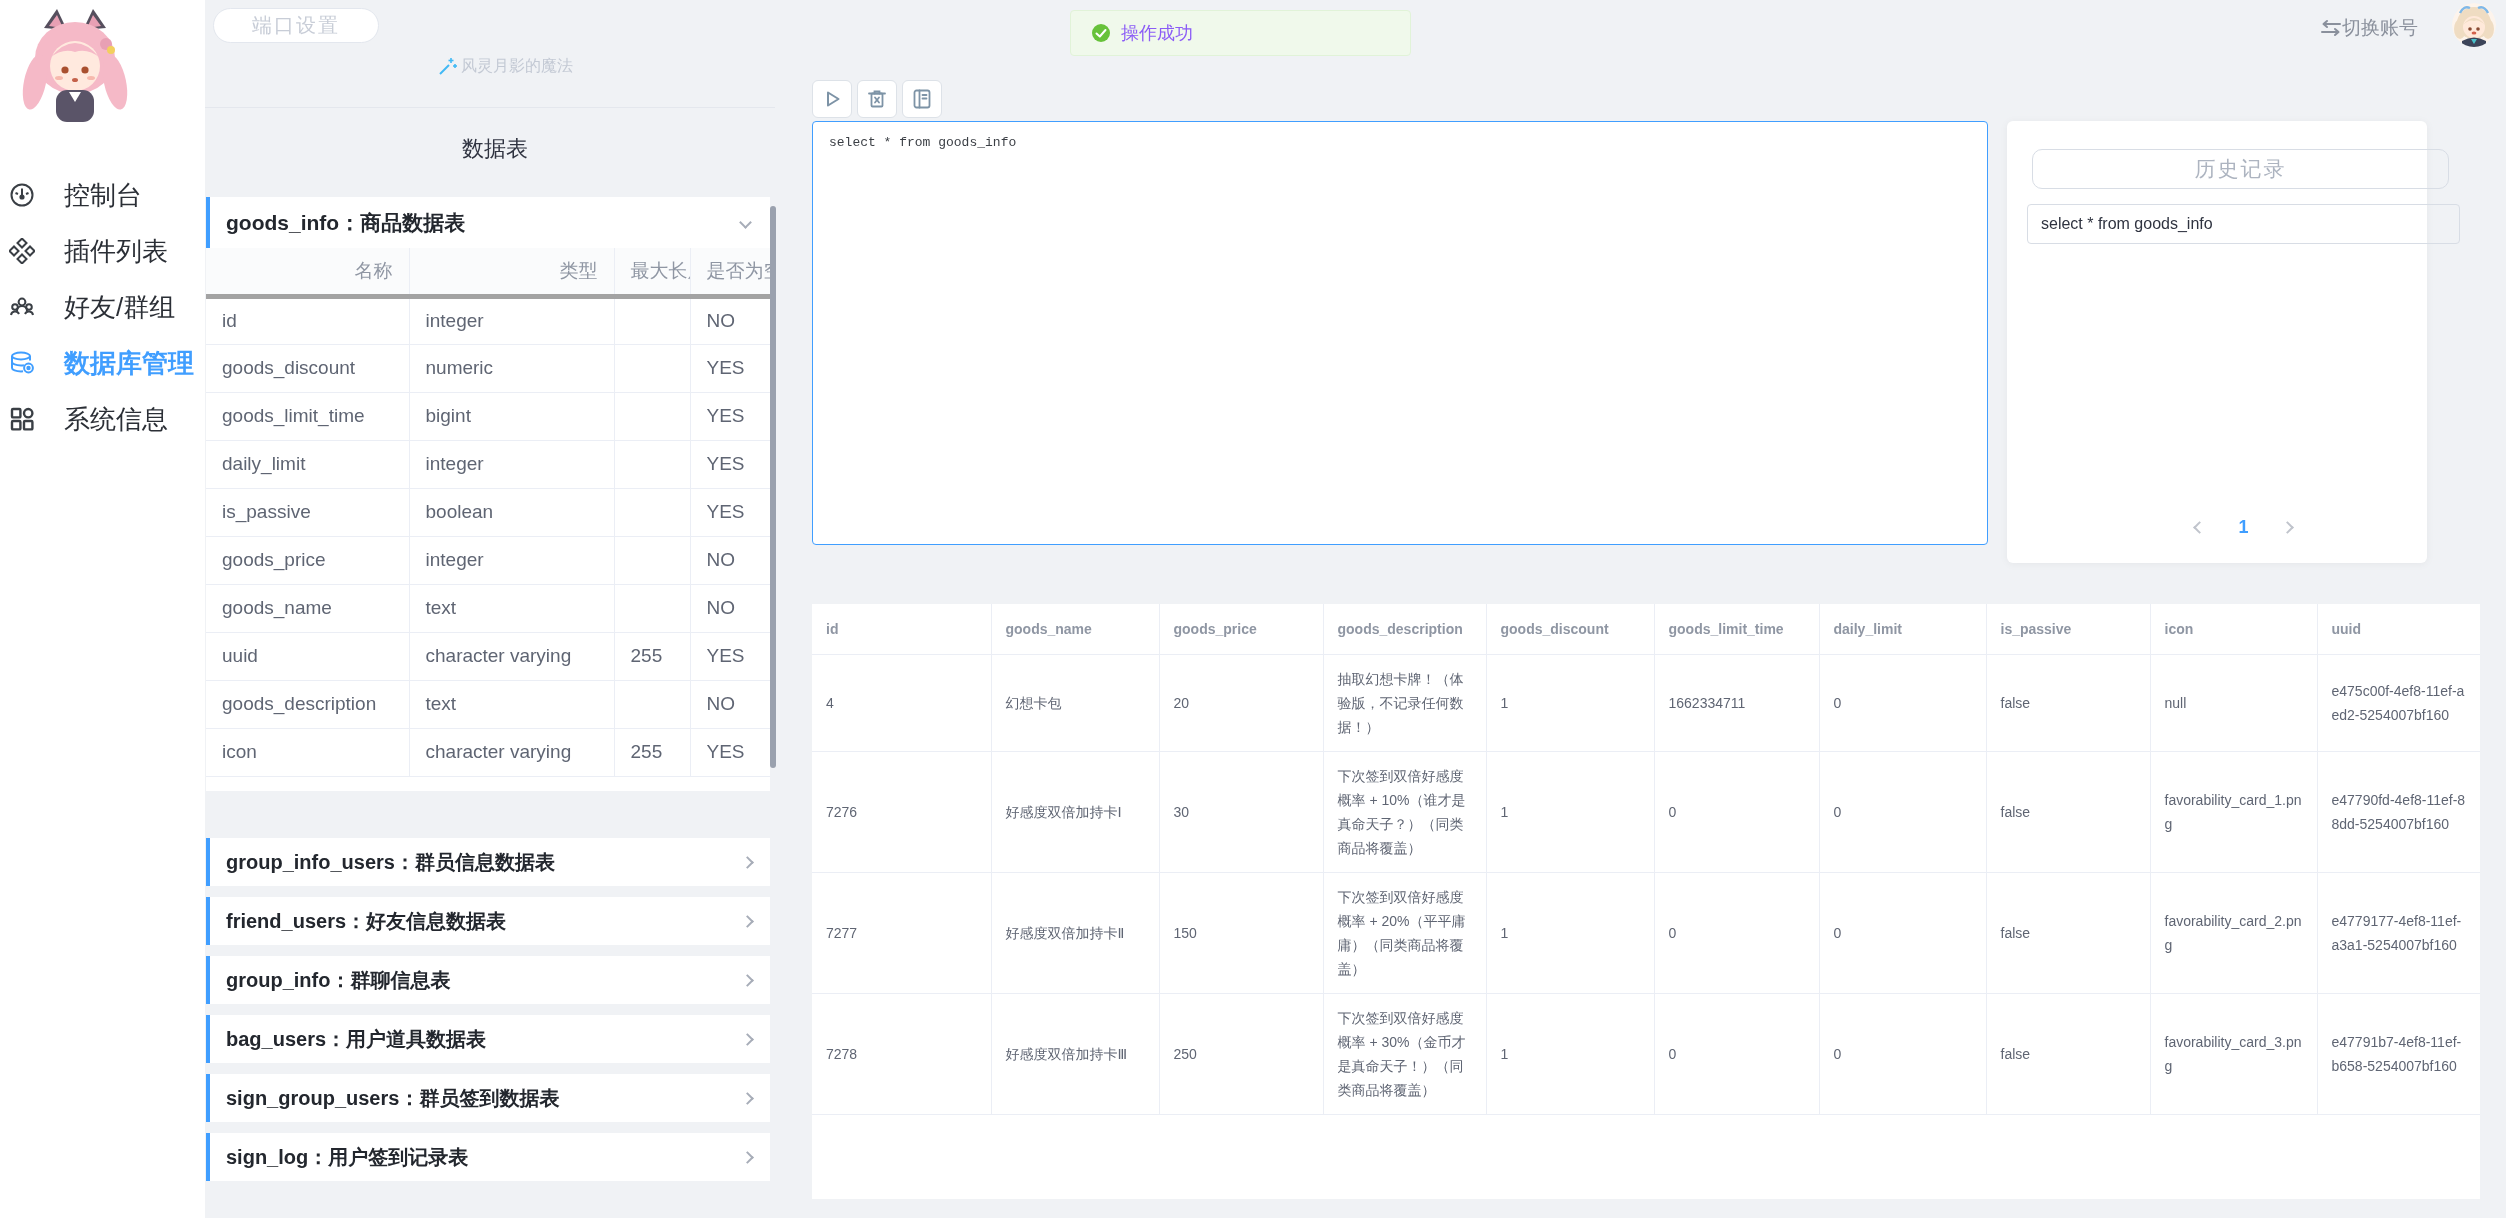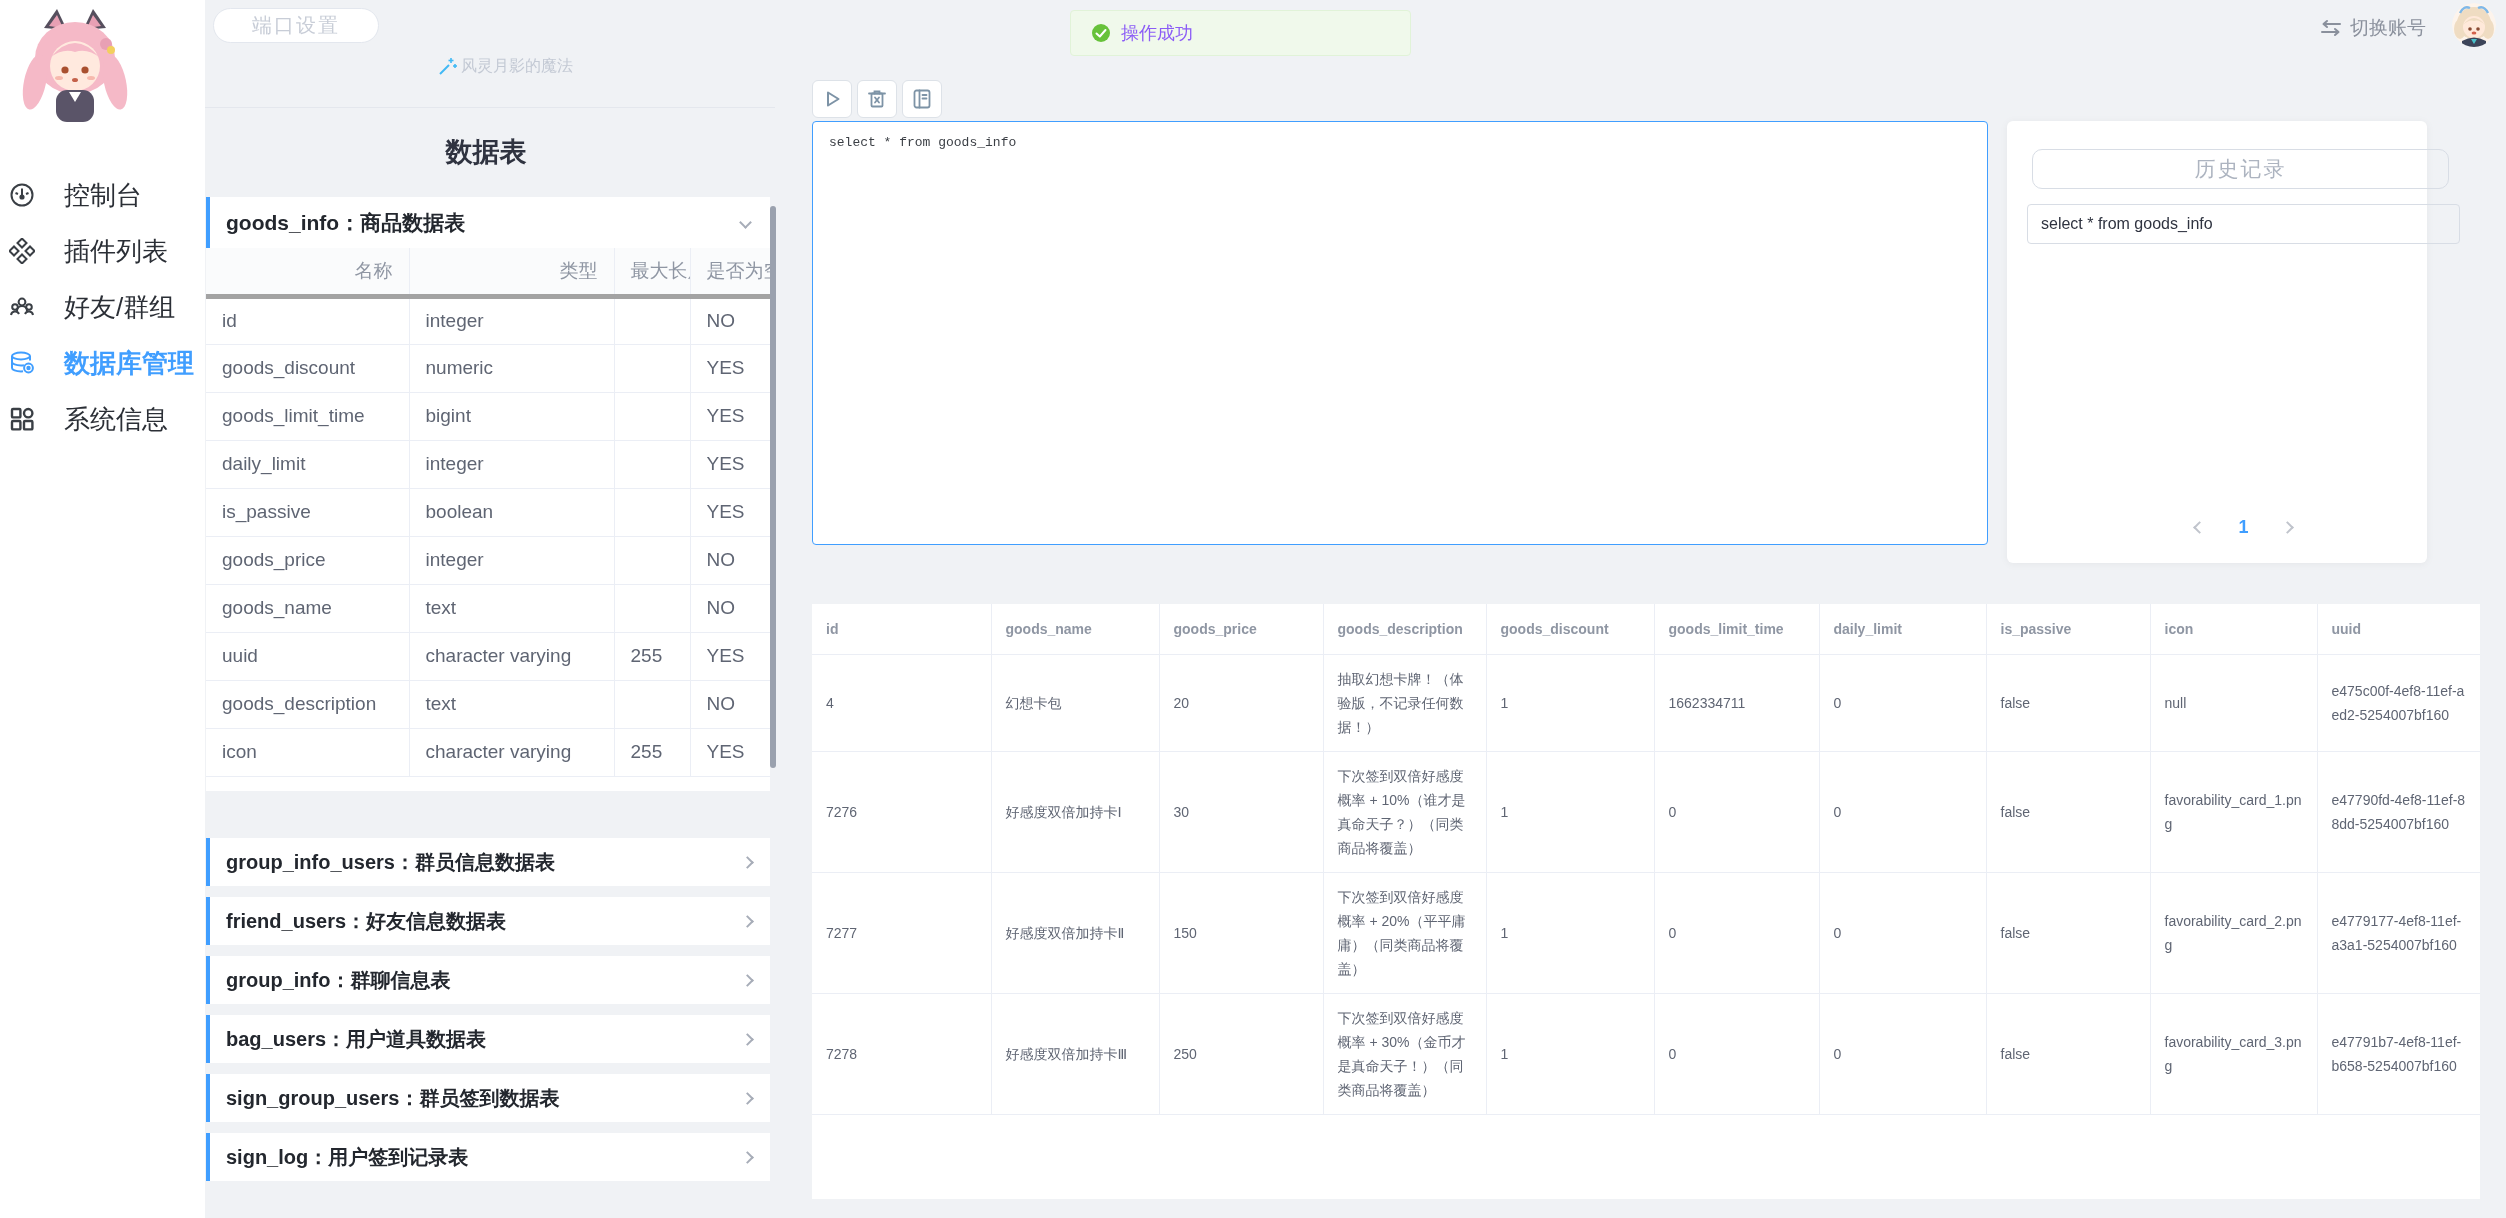--- a/index.html
+++ b/index.html
@@ -12,21 +12,21 @@
   #menu{position:absolute;left:0;top:167px;width:205px}
   .menu-item{height:56px;display:flex;align-items:center;gap:29px;padding-left:9px;font-size:26px;color:#2b2f36;cursor:pointer;white-space:nowrap}
   .menu-item svg{flex:0 0 auto}
   .menu-item.active{color:#409eff;font-weight:bold}
 
   
   #col2-divider{position:absolute;left:205px;top:107px;width:570px;border-top:1px solid #e4e7ed}
   #port-btn{position:absolute;left:213px;top:8px;width:166px;height:35px;background:#fff;border:1px solid #e3e7ee;border-radius:18px;
     display:flex;align-items:center;justify-content:center;font-size:20px;color:#c8cdd7;letter-spacing:2px;cursor:pointer}
   #watermark{position:absolute;left:437px;top:56px;display:flex;align-items:center;gap:3px;font-size:16px;color:#c3c9d4}
-  #tables-title{position:absolute;left:201px;top:134px;width:570px;text-align:center;font-size:27px;font-weight:bold;color:#2f3340}
+  #tables-title{position:absolute;left:210px;top:134px;width:570px;text-align:center;font-size:22px;font-weight:normal;color:#2f3340}
 
   #goods-card{position:absolute;left:206px;top:197px;width:564px;height:594px;background:#fff;overflow:hidden}
   #goods-card-header{height:51px;border-left:4px solid #409eff;display:flex;align-items:center;justify-content:space-between;
     padding:0 20px 0 16px;font-size:21px;font-weight:bold;color:#23272e;cursor:pointer}
   table.schema{width:100%;border-collapse:collapse;table-layout:fixed;font-size:19px}
   table.schema th{height:48px;text-align:right;padding:0 16px;color:#8f96a3;font-weight:normal;background:#fafbfc;
     border-bottom:5px solid #a3a3a3;border-right:1px solid #ebeef5;white-space:nowrap;overflow:hidden}
   table.schema td{height:48px;padding:0 16px;color:#5f6573;border-bottom:1px solid #ebeef5;border-right:1px solid #ebeef5;
     white-space:nowrap;overflow:hidden}
   table.schema th:last-child,table.schema td:last-child{border-right:none}
@@ -37,21 +37,21 @@
     padding:0 18px 0 16px;font-size:20px;font-weight:bold;color:#23272e;cursor:pointer}
 
   .chev{display:inline-block;width:9px;height:9px;border-right:2px solid #a7adb8;border-bottom:2px solid #a7adb8}
   .chev.right{transform:rotate(-45deg)}
   .chev.down{transform:rotate(45deg)}
   .chev.left{transform:rotate(135deg)}
 
   
   #toast{position:absolute;left:1070px;top:10px;width:341px;height:46px;background:#f0f9eb;border:1px solid #e1f3d8;border-radius:4px;
     display:flex;align-items:center;gap:10px;padding-left:20px;color:#8b5cf6;font-size:18px}
-  #switch-account{position:absolute;left:2320px;top:15px;display:flex;align-items:center;gap:8px;font-size:19px;color:#8a909c;cursor:pointer}
+  #switch-account{position:absolute;left:2320px;top:15px;display:flex;align-items:center;font-size:19px;color:#8a909c;cursor:pointer}
   #user-avatar{position:absolute;left:2452px;top:3px;width:44px;height:44px;border-radius:50%;overflow:hidden;cursor:pointer}
 
   
   .tool-btn{position:absolute;top:80px;width:40px;height:38px;background:#fff;border:1px solid #dde2e8;border-radius:6px;
     display:flex;align-items:center;justify-content:center;cursor:pointer}
   #btn-run{left:812px}#btn-clear{left:857px}#btn-log{left:902px}
   #sql-editor{position:absolute;left:812px;top:121px;width:1176px;height:424px;background:#fff;border:1px solid #409eff;border-radius:4px;
     padding:13px 16px;font-family:"Liberation Mono","DejaVu Sans Mono",monospace;font-size:13px;color:#3b3f45;cursor:text}
 
   

